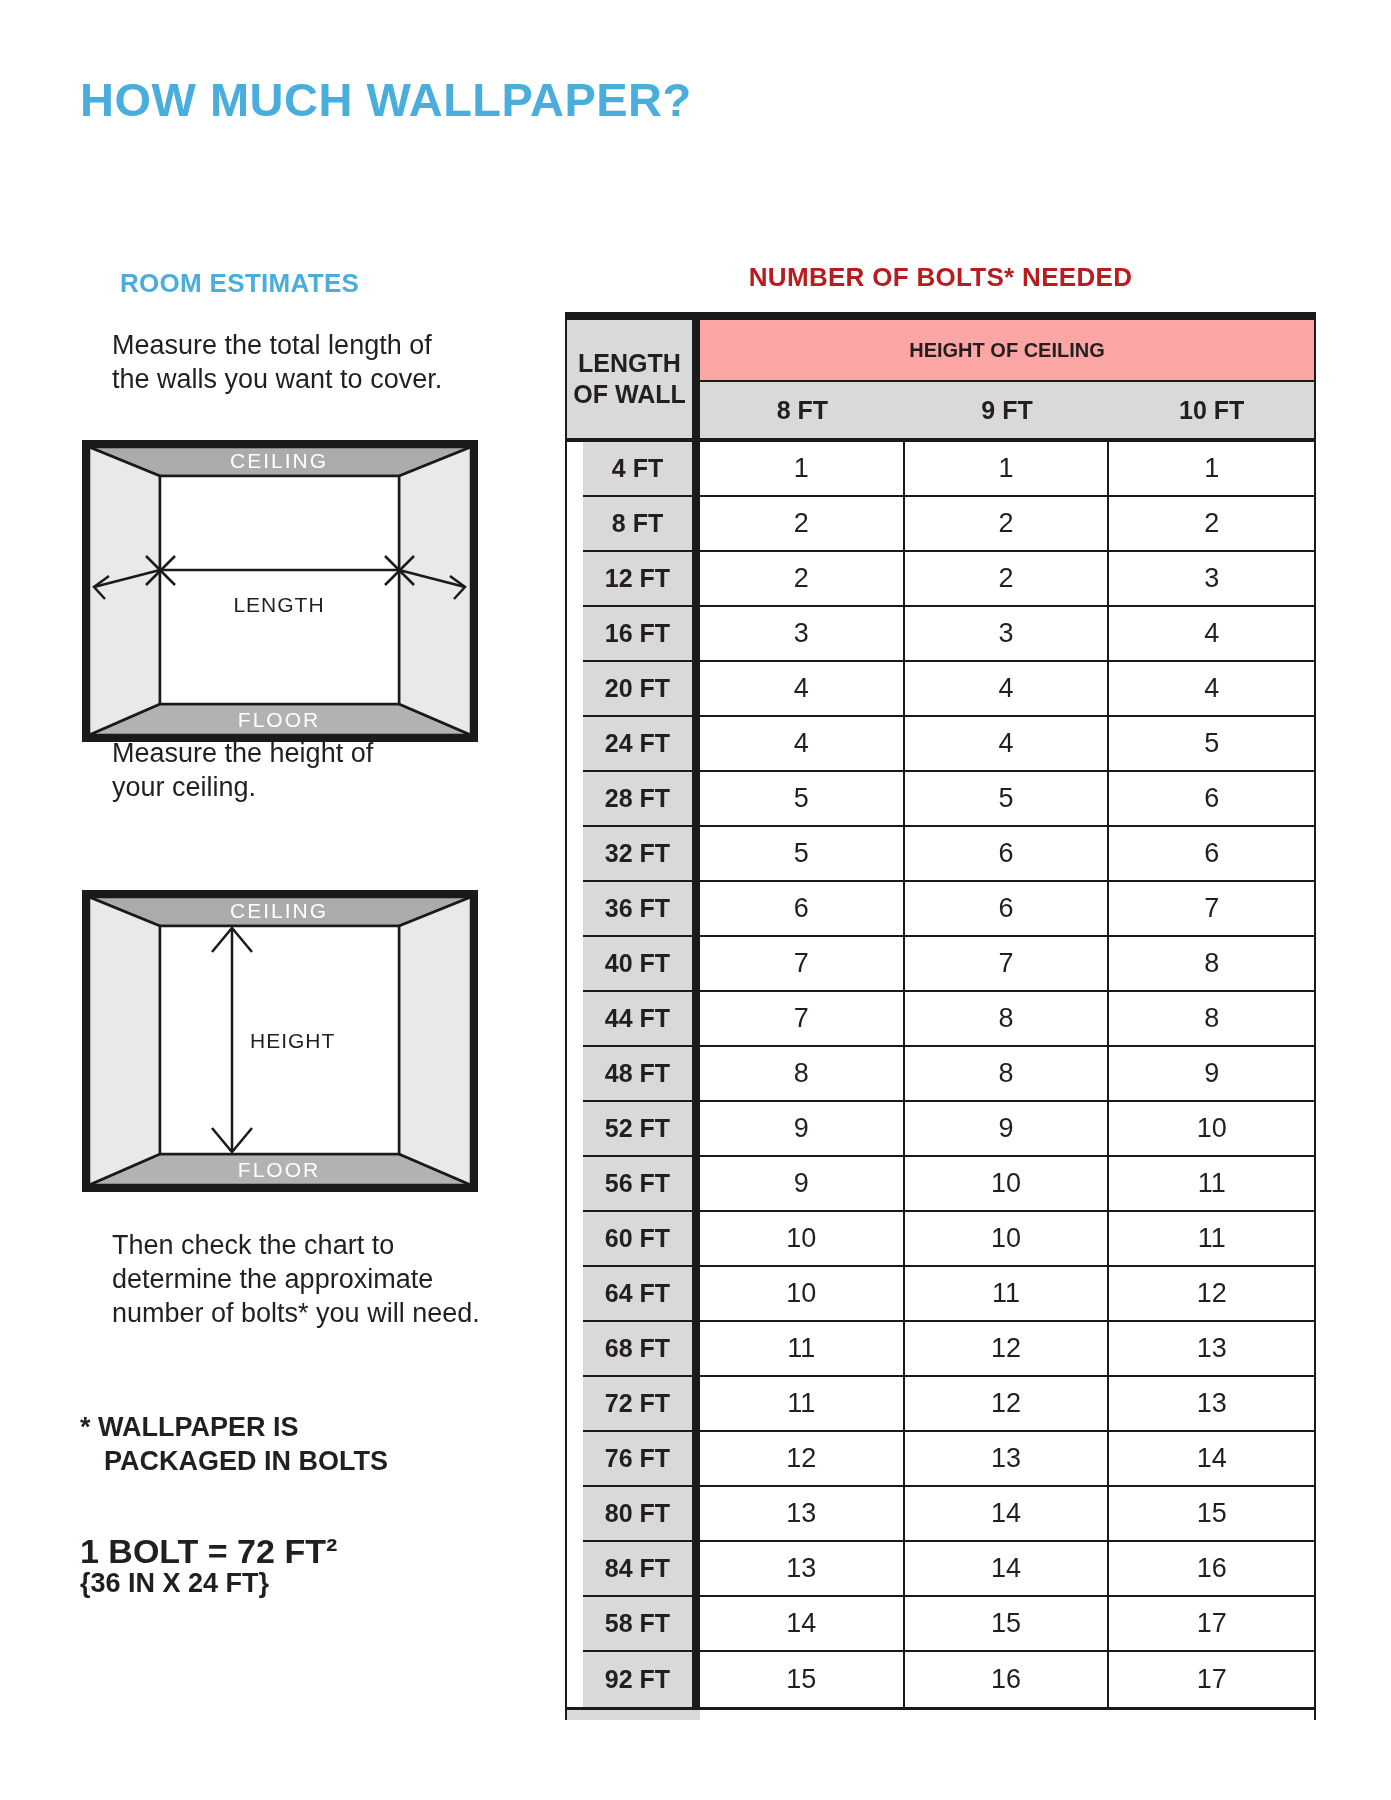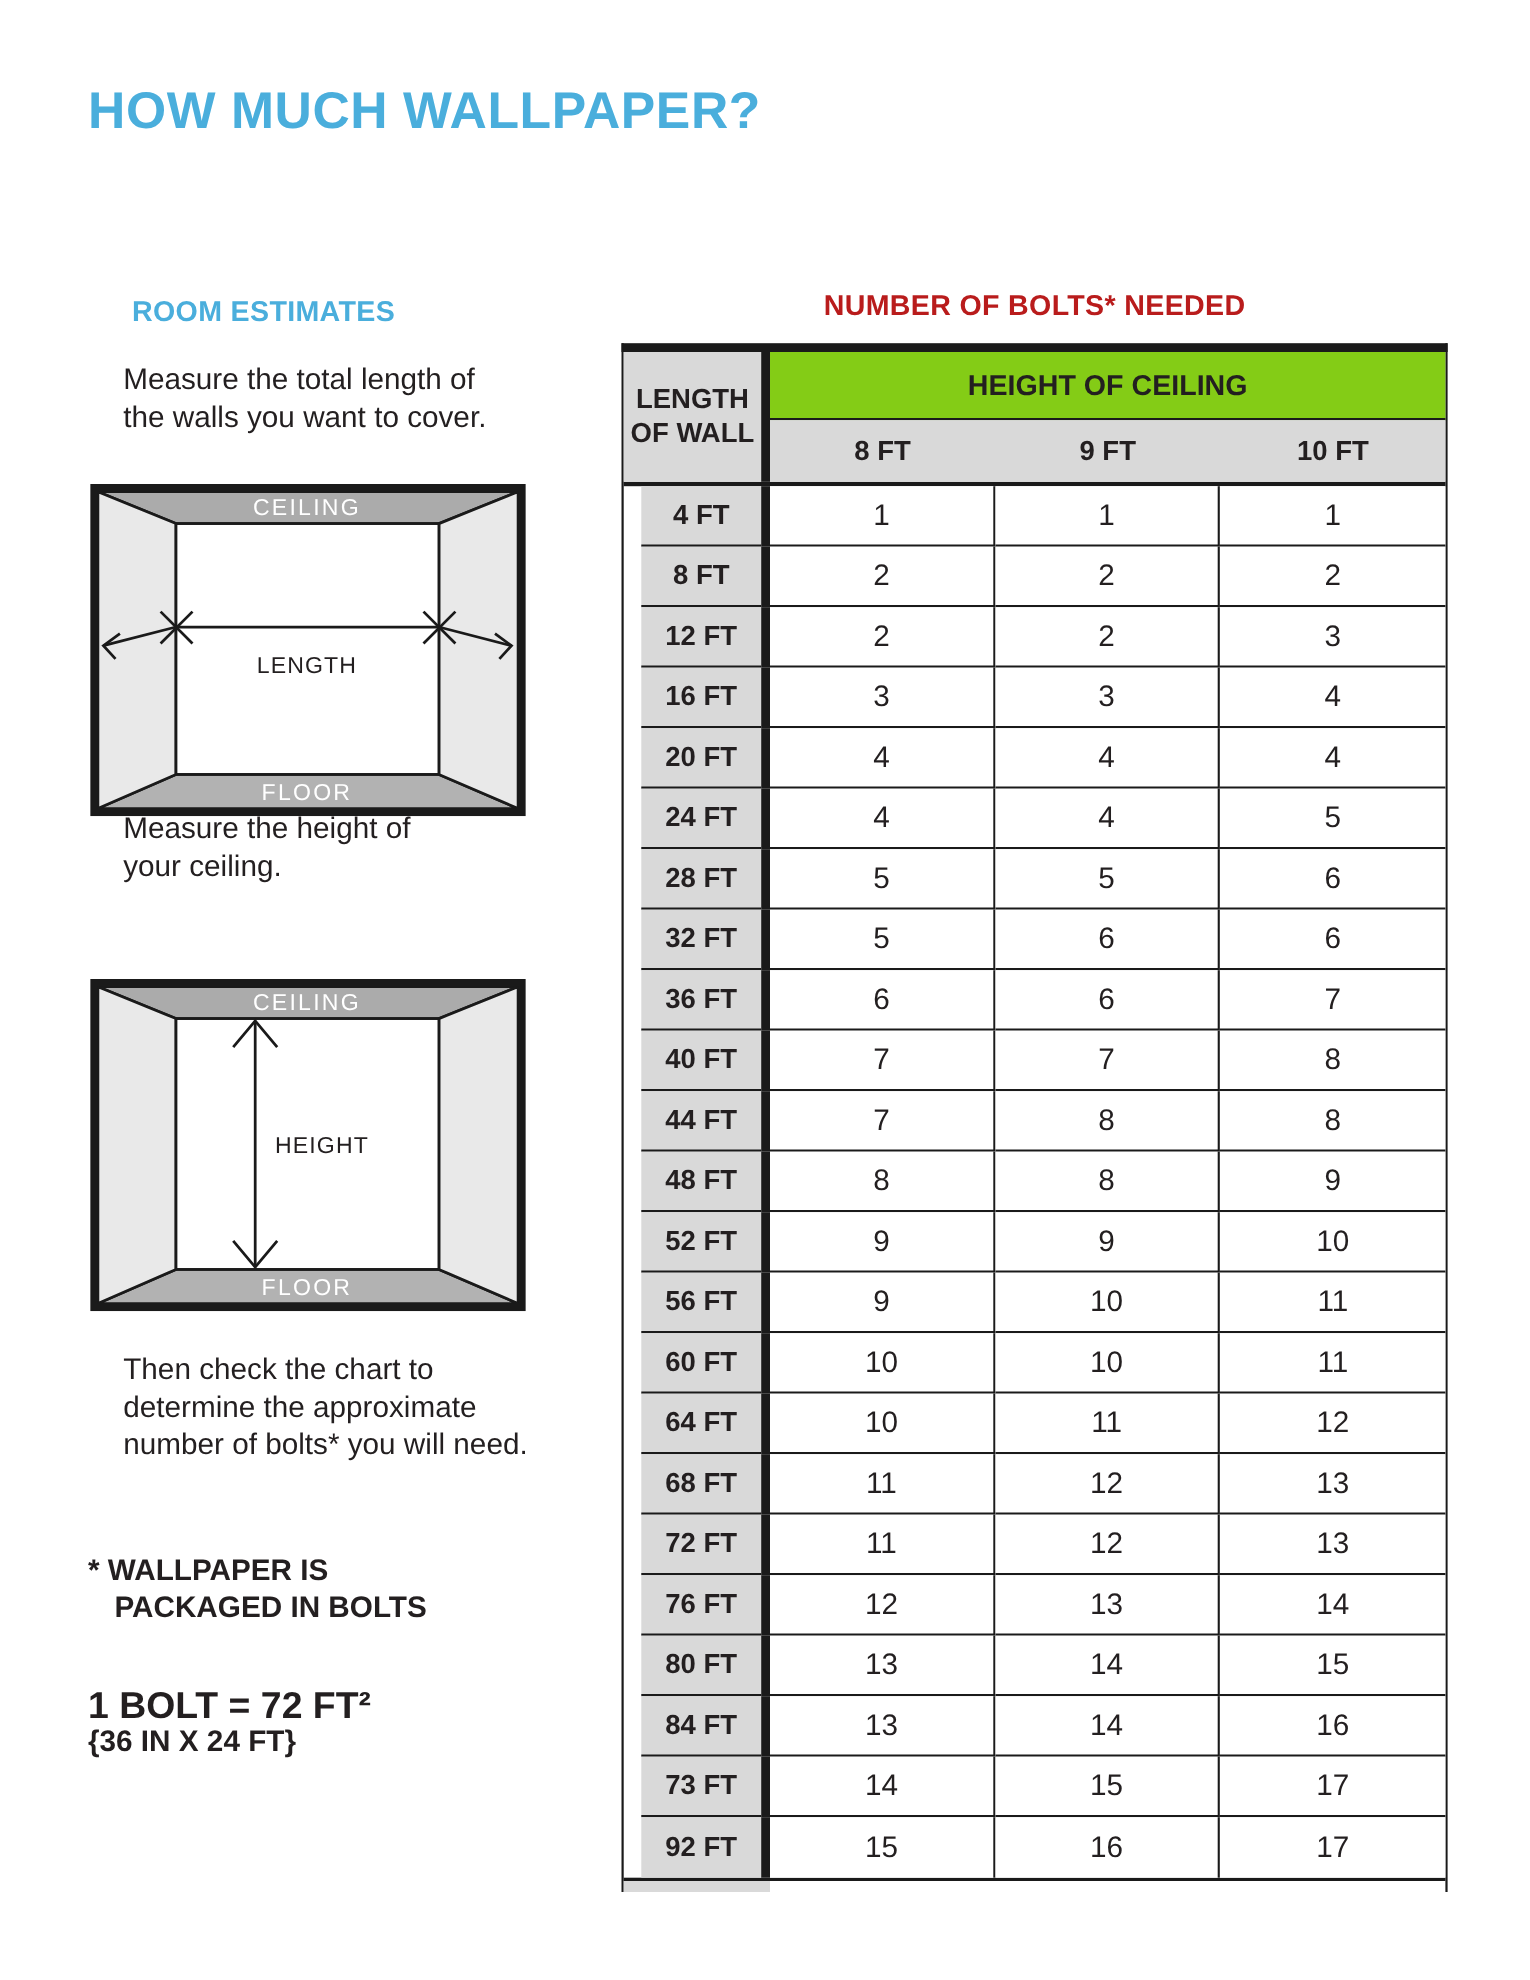--- a/index.html
+++ b/index.html
@@ -48,23 +48,23 @@
     border-top:8px solid #1a1a1a; border-left:2px solid #1a1a1a; border-right:2px solid #1a1a1a;
   }
   .thead { display:grid; grid-template-columns:125px 8px 1fr; border-bottom:4px solid #1a1a1a; }
   .corner-cell {
     background:#d9d9d9; display:flex; align-items:center; justify-content:center; text-align:center;
     font-size:25px; font-weight:700; line-height:31px; white-space:pre-line;
   }
   .vdiv-head { background:#1a1a1a; }
   .head-right { display:flex; flex-direction:column; }
   .group-h {
-    height:62px; background:#84cc16; border-bottom:2px solid #1a1a1a;
+    height:62px; background:#fca5a5; border-bottom:2px solid #1a1a1a;
     display:flex; align-items:center; justify-content:center;
-    font-size:26px; font-weight:700;
+    font-size:20px; font-weight:700;
   }
   .col-h-row { height:56px; background:#d9d9d9; display:grid; grid-template-columns:repeat(3,1fr); }
   .col-h { display:flex; align-items:center; justify-content:center; font-size:25px; font-weight:700; }
 
   .tbody { border-bottom:3px solid #1a1a1a; }
   .trow { display:grid; grid-template-columns:125px 8px 1fr 1fr 1fr; height:55px; }
   .trow .tlabel {
     background:#d9d9d9; border-bottom:2px solid #1a1a1a;
     display:flex; align-items:center; justify-content:center;
     font-size:25px; font-weight:700;margin-left:16px;
@@ -315,21 +315,21 @@
           <div class="tcell">15</div>
         </div>
         <div class="trow">
           <div class="tlabel">84 FT</div>
           <div class="vdiv"></div>
           <div class="tcell">13</div>
           <div class="tcell">14</div>
           <div class="tcell">16</div>
         </div>
         <div class="trow">
-          <div class="tlabel">73 FT</div>
+          <div class="tlabel">58 FT</div>
           <div class="vdiv"></div>
           <div class="tcell">14</div>
           <div class="tcell">15</div>
           <div class="tcell">17</div>
         </div>
         <div class="trow">
           <div class="tlabel">92 FT</div>
           <div class="vdiv"></div>
           <div class="tcell">15</div>
           <div class="tcell">16</div>

